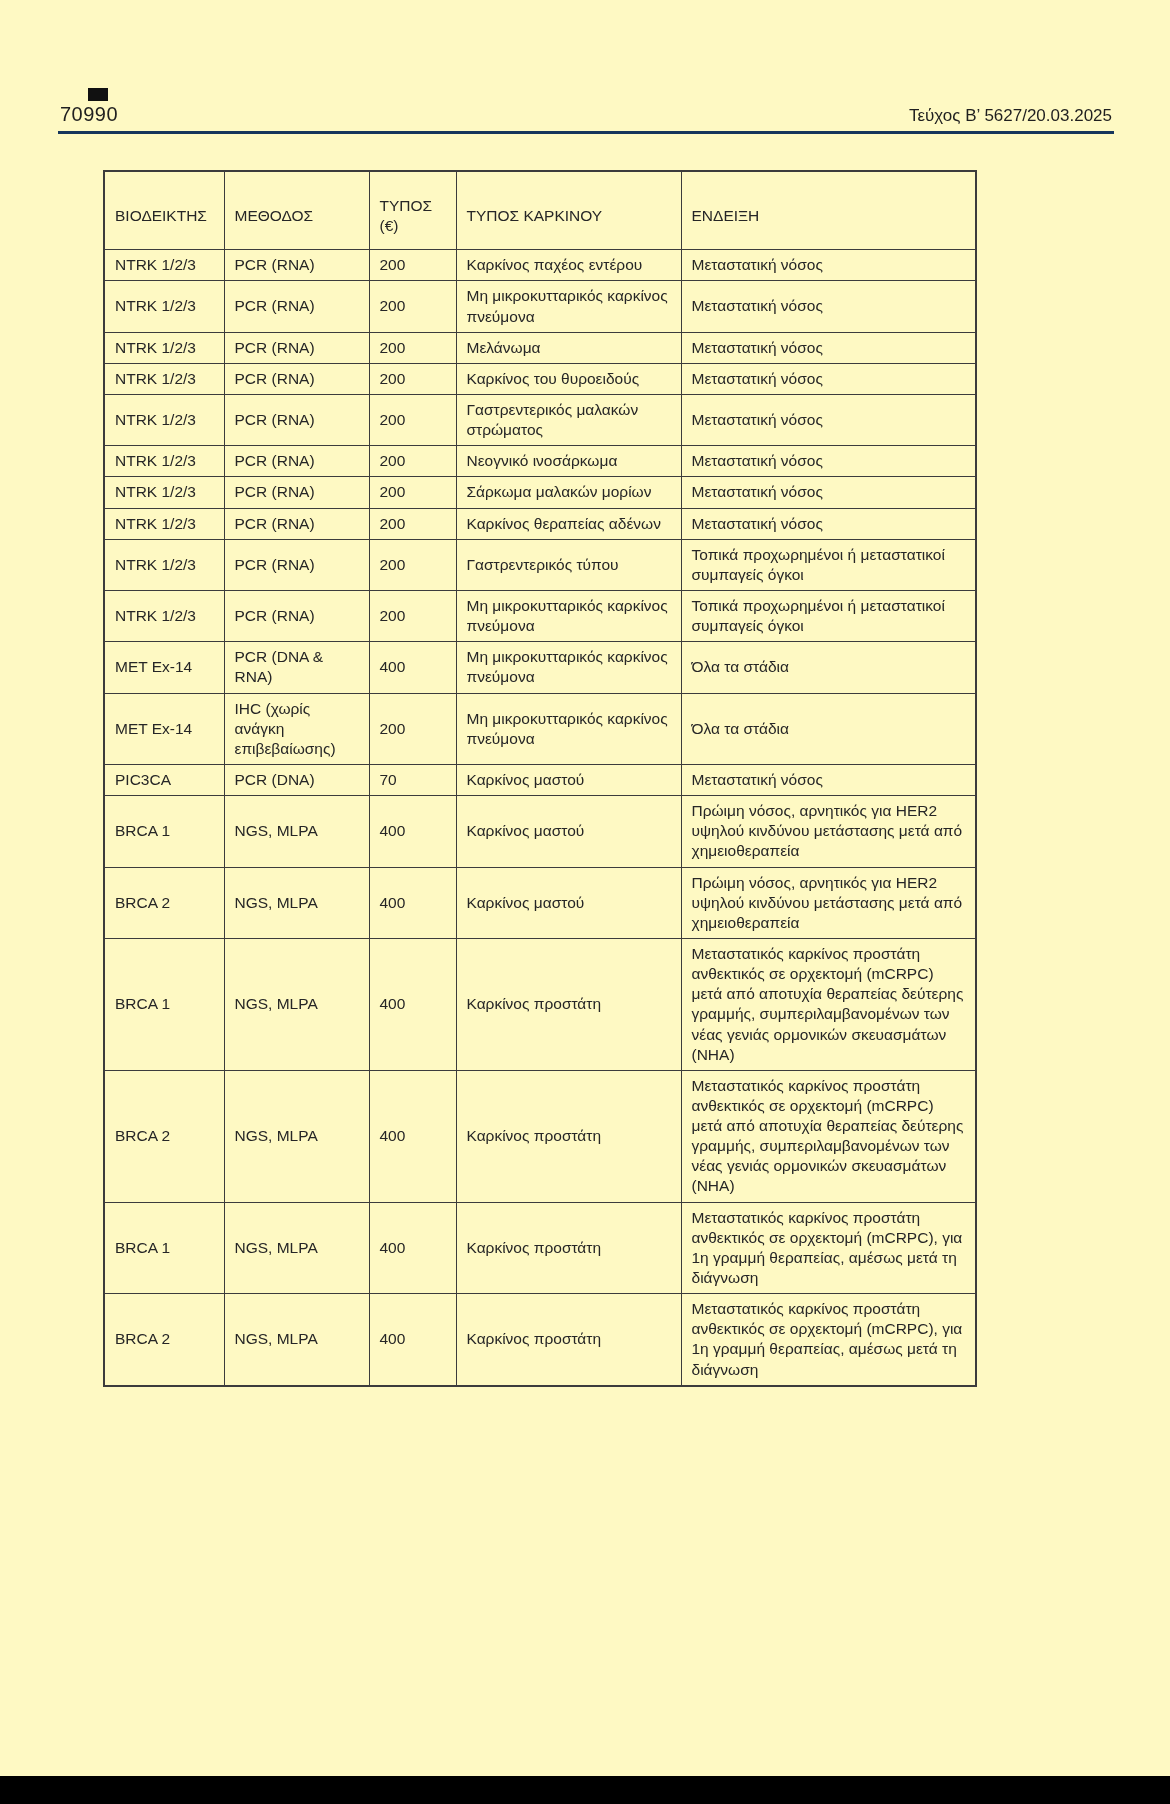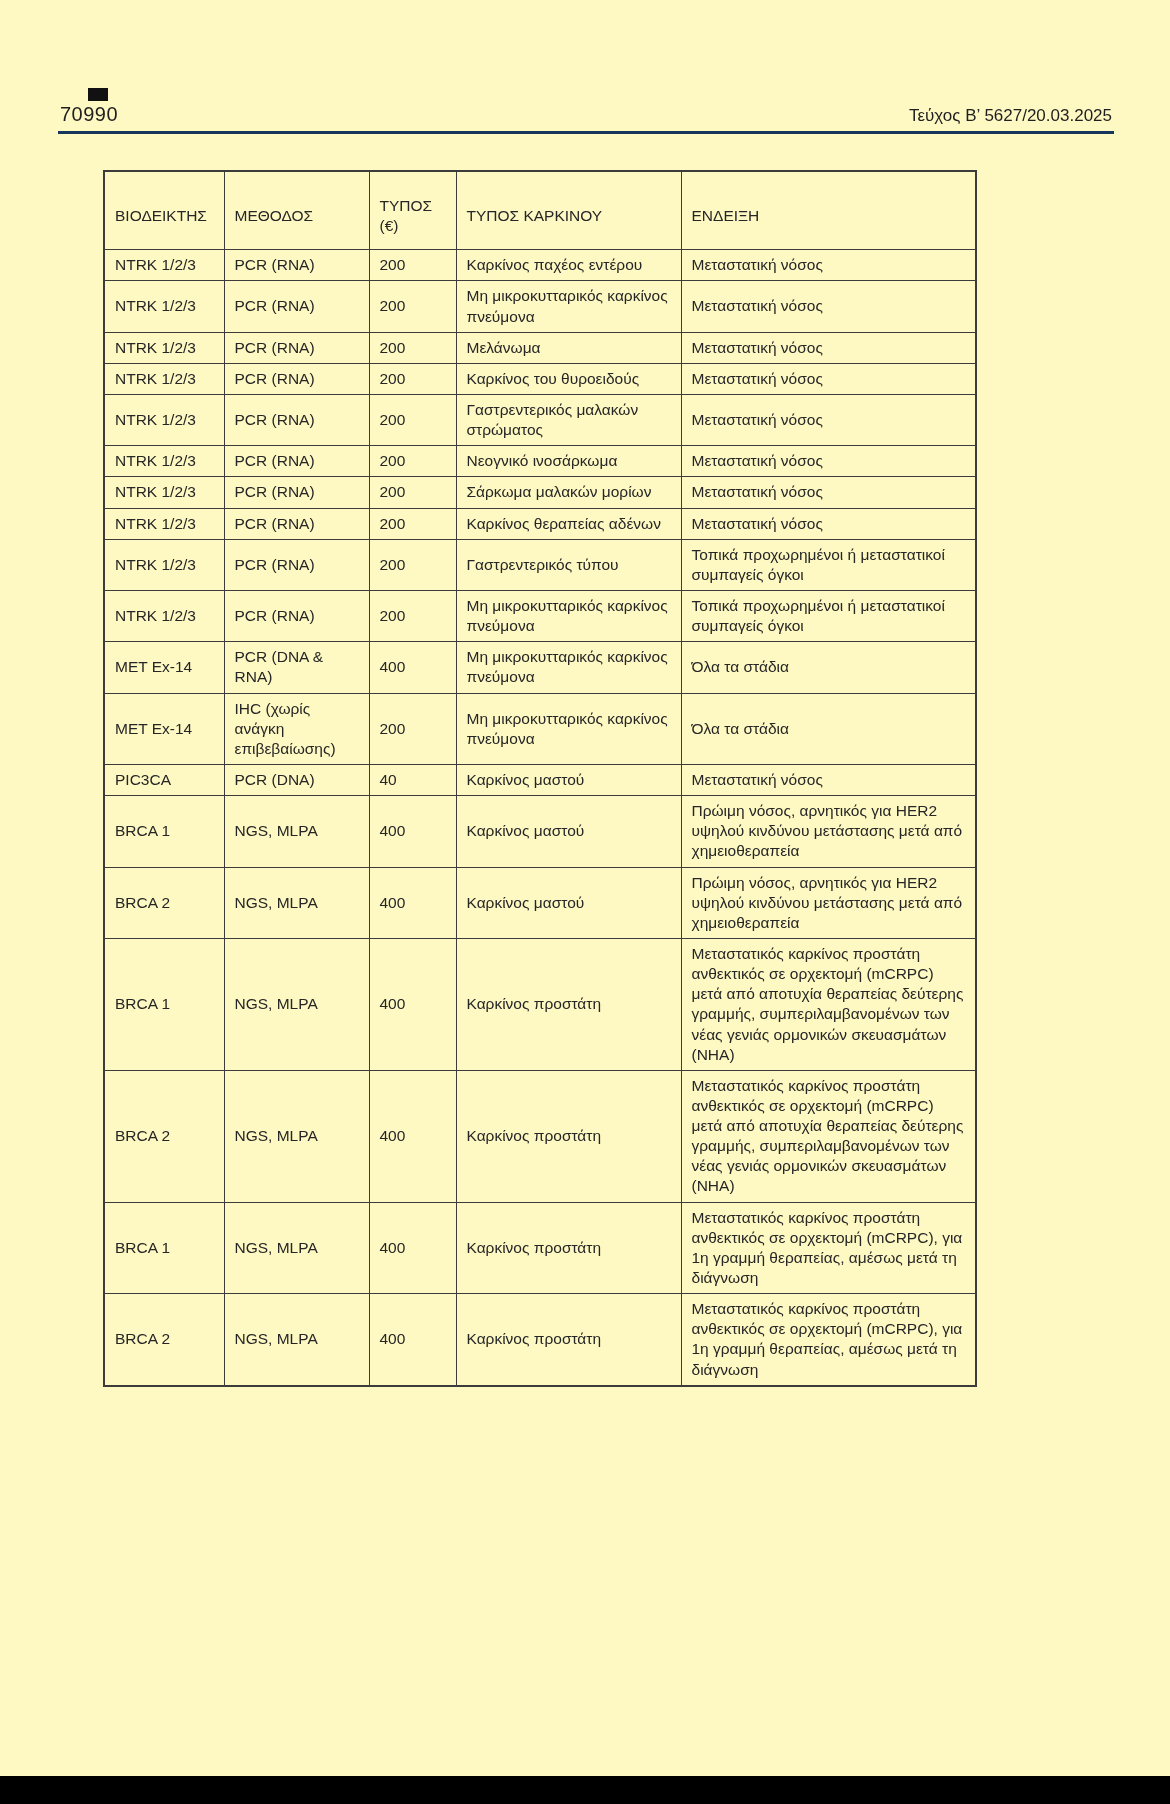--- a/index.html
+++ b/index.html
@@ -212,21 +212,21 @@
         <tr>
           <td>MET Ex-14</td>
           <td>IHC (χωρίς ανάγκη επιβεβαίωσης)</td>
           <td>200</td>
           <td>Μη μικροκυτταρικός καρκίνος πνεύμονα</td>
           <td>Όλα τα στάδια</td>
         </tr>
         <tr>
           <td>PIC3CA</td>
           <td>PCR (DNA)</td>
-          <td>40</td>
+          <td>70</td>
           <td>Καρκίνος μαστού</td>
           <td>Μεταστατική νόσος</td>
         </tr>
         <tr>
           <td>BRCA 1</td>
           <td>NGS, MLPA</td>
           <td>400</td>
           <td>Καρκίνος μαστού</td>
           <td>Πρώιμη νόσος, αρνητικός για HER2 υψηλού κινδύνου μετάστασης μετά από χημειοθεραπεία</td>
         </tr>

